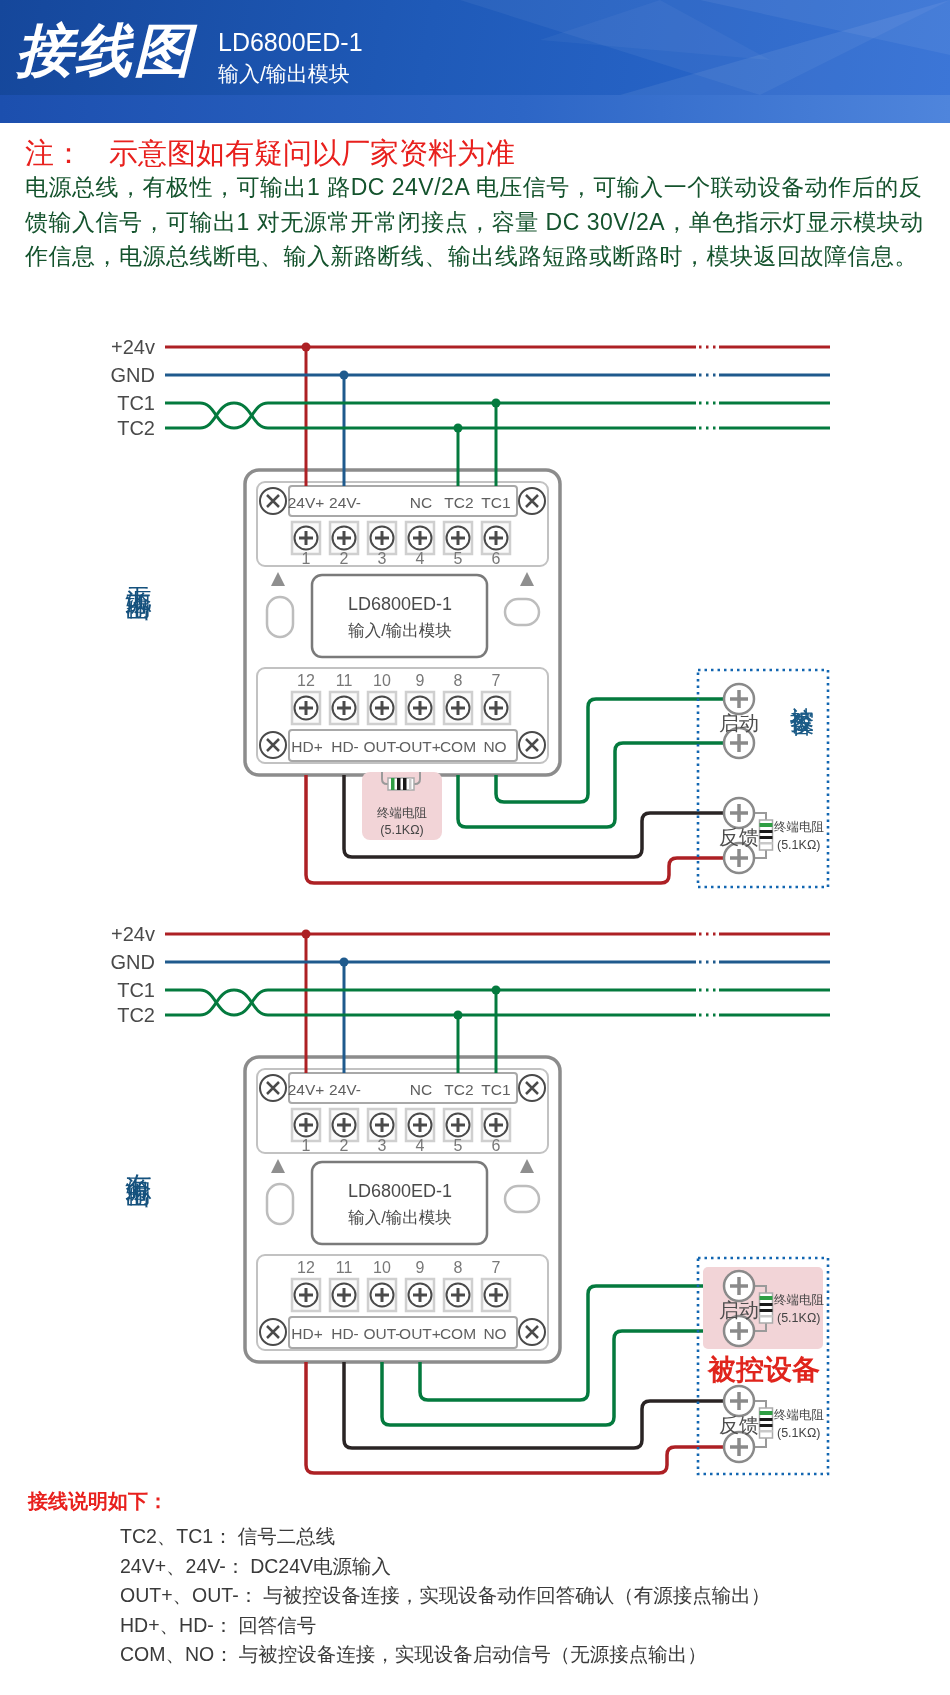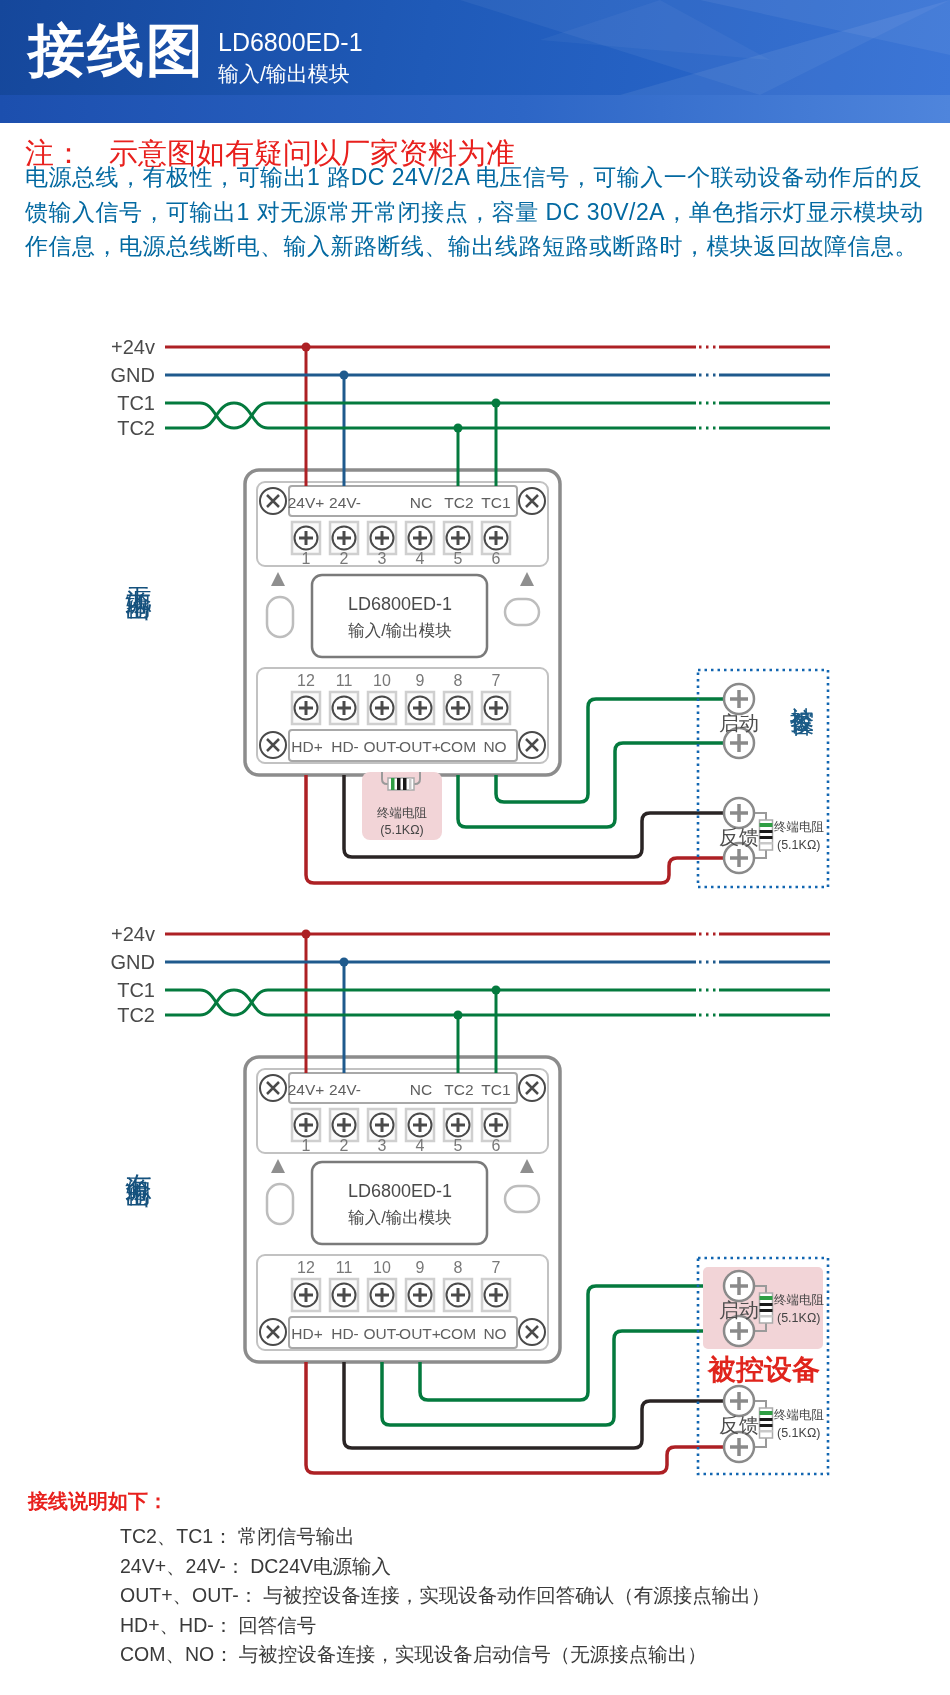--- a/index.html
+++ b/index.html
@@ -1,28 +1,28 @@
 <!DOCTYPE html>
 <html><head>
 <meta charset="utf-8">
 <style>
   html,body{margin:0;padding:0;background:#fff;}
   body{width:950px;height:1695px;position:relative;font-family:"Liberation Sans","DejaVu Sans",sans-serif;overflow:hidden;}
   .abs{position:absolute;}
   
   .banner{left:0;top:0;width:950px;height:95px;background:linear-gradient(100deg,#15479b 0%,#1f5ab8 45%,#2e6cd4 100%);}
   .banner svg{position:absolute;left:0;top:0;}
-  .banner-title{left:28px;top:13px;font-size:57px;font-weight:bold;color:#fff;letter-spacing:2px;}
+  .banner-title{left:16px;top:13px;font-size:57px;font-weight:bold;color:#fff;letter-spacing:2px;font-style:italic;}
   .banner-model{left:218px;top:28px;font-size:25px;color:#fff;}
   .banner-sub{left:218px;top:60px;font-size:21px;color:#fff;}
   .banner-strip{left:0;top:95px;width:950px;height:28px;background:linear-gradient(90deg,#1c4fae 0%,#2d66c6 55%,#4f85dc 100%);}
   
   .note{left:25px;top:134px;font-size:29px;color:#e8201d;white-space:nowrap;}
   .note .pfx{margin-right:26px;}
-  .desc{left:25px;top:160px;width:908px;font-size:23px;line-height:34.5px;color:#0369a1;letter-spacing:0.5px;}
+  .desc{left:25px;top:170px;width:908px;font-size:23px;line-height:34.5px;color:#14532d;letter-spacing:0.5px;}
   
   svg text{font-family:"Liberation Sans","DejaVu Sans",sans-serif;}
   .bus-label{font-size:20px;fill:#4a4a4a;}
   .t-label{font-size:15.5px;fill:#5f5f5f;}
   .t-num{font-size:16px;fill:#787878;}
   .m-title1{font-size:18px;fill:#4a4a4a;}
   .m-title2{font-size:16.5px;fill:#4a4a4a;}
   .dev-label{font-size:20px;fill:#4d4d4d;}
   .res-label{font-size:12.5px;fill:#444;}
   .mod-outer{fill:#fff;stroke:#8c8c8c;stroke-width:3.5;}
@@ -267,18 +267,18 @@
   </g>
 </svg>
 
 <div class="abs side-label side1">无源输出</div>
 <div class="abs side-label side2">有源输出</div>
 <div class="abs dev-title-v">被控设备</div>
 <div class="abs dev-title-h">被控设备</div>
 
 <div class="abs legend-head">接线说明如下：</div>
 <div class="abs legend-items">
-  <div class="li"><span class="terms">TC2、TC1：</span><span>常闭信号输出</span></div>
+  <div class="li"><span class="terms">TC2、TC1：</span><span>信号二总线</span></div>
   <div class="li"><span class="terms">24V+、24V-：</span><span>DC24V电源输入</span></div>
   <div class="li"><span class="terms">OUT+、OUT-：</span><span>与被控设备连接，实现设备动作回答确认（有源接点输出）</span></div>
   <div class="li"><span class="terms">HD+、HD-：</span><span>回答信号</span></div>
   <div class="li"><span class="terms">COM、NO：</span><span>与被控设备连接，实现设备启动信号（无源接点输出）</span></div>
 </div>
 
 </body></html>

